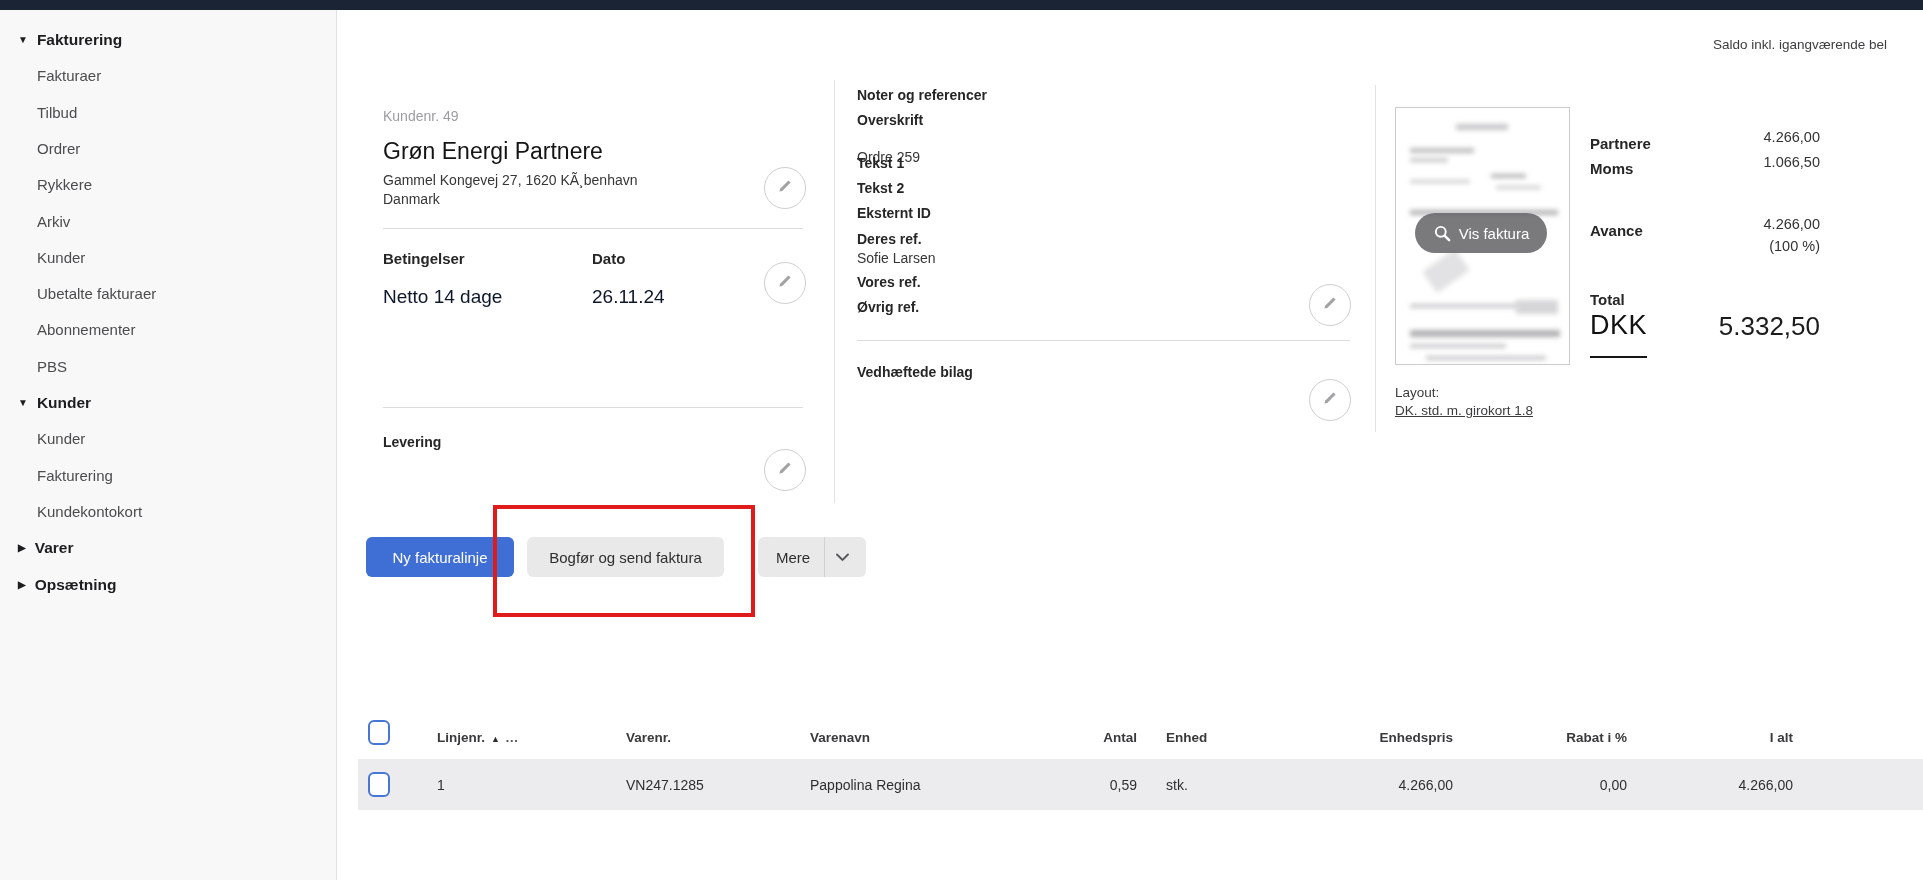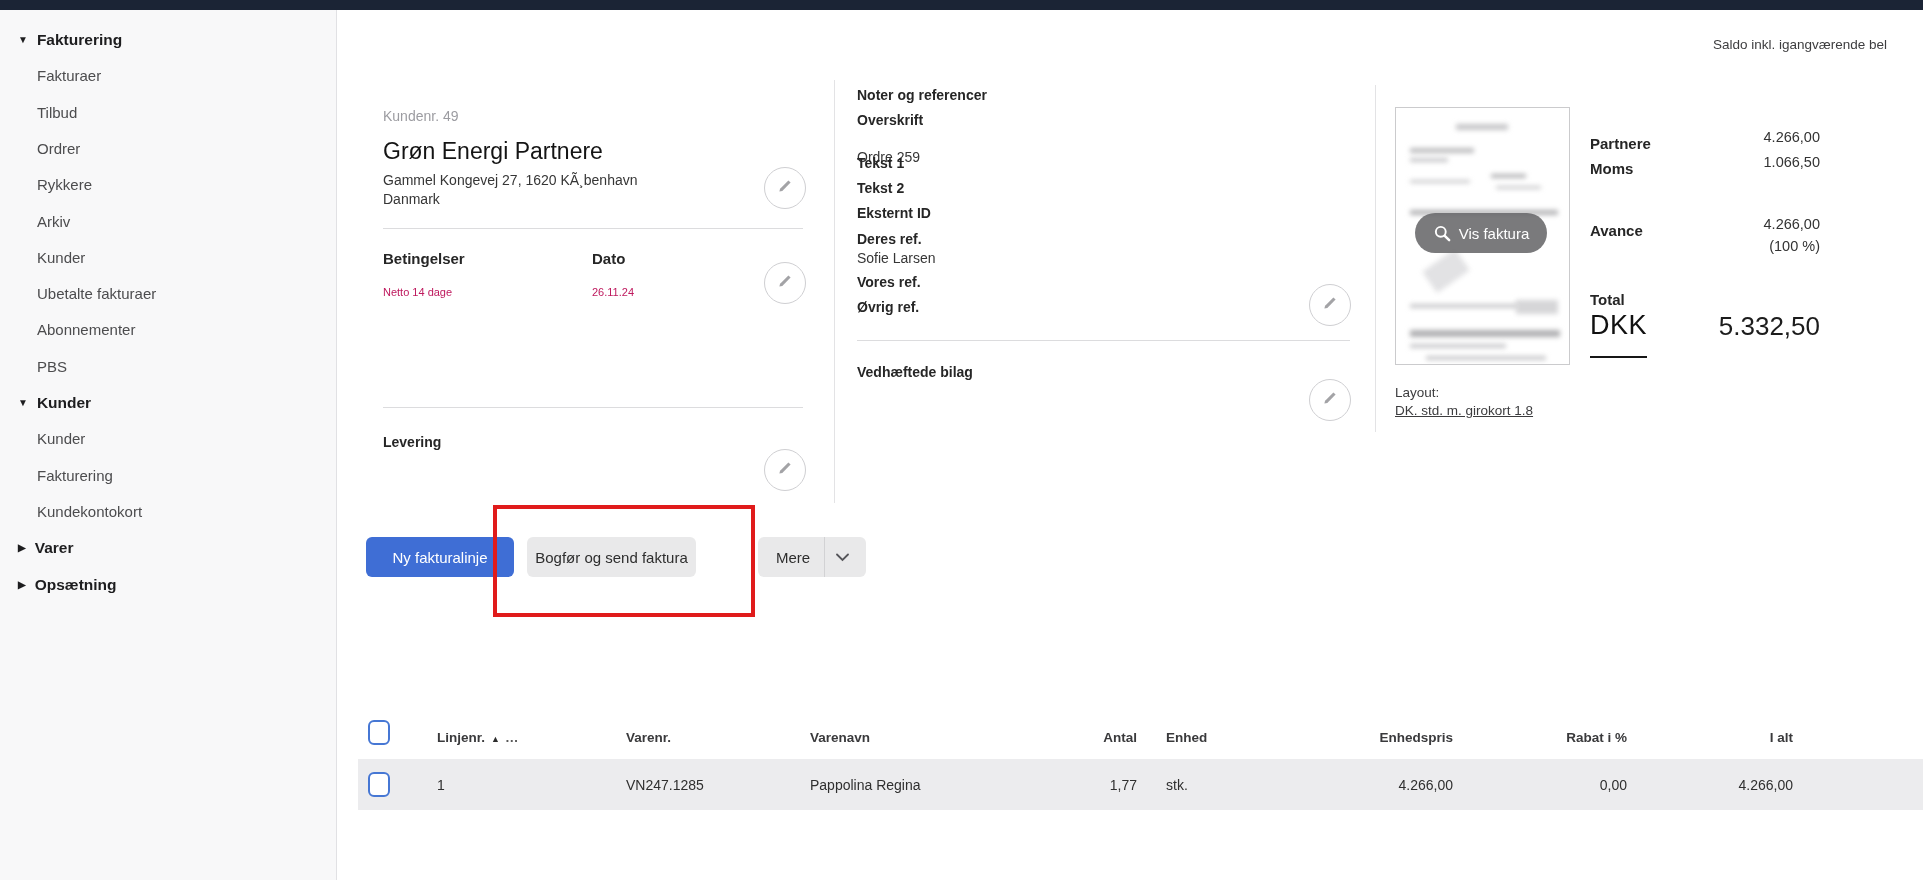--- a/index.html
+++ b/index.html
@@ -15,21 +15,21 @@
   .side-item{position:absolute;left:37px;font-size:15px;color:#4c4c4e;cursor:pointer;white-space:nowrap;}
 
   .page-title{font-size:30px;font-weight:300;color:#3a4049;letter-spacing:.4px;white-space:nowrap;}
   .saldo{font-size:13.5px;color:#3d3d3f;white-space:nowrap;}
 
   .muted{color:#9c9ca1;font-size:14px;}
   .cust-name{font-size:23px;font-weight:normal;color:#141414;white-space:nowrap;}
   .txt{font-size:14px;color:#363636;line-height:19px;}
   .lbl{font-size:14px;font-weight:bold;color:#262626;white-space:nowrap;}
   .lbl15{font-size:15px;font-weight:bold;color:#262626;white-space:nowrap;}
-  .val{font-size:11px;color:#be185d;white-space:nowrap;}
+  .val{font-size:19px;color:#0f172a;white-space:nowrap;}
 
   .hdiv{position:absolute;height:1px;background:#dcdcde;}
   .vdiv{position:absolute;width:1px;background:#e3e3e5;}
 
   .pencil{position:absolute;width:42px;height:42px;border-radius:50%;border:1px solid #cfcfd2;background:#fff;display:flex;align-items:center;justify-content:center;cursor:pointer;}
   .pencil svg{width:20px;height:20px;}
 
   .btn{position:absolute;height:40px;border:none;border-radius:6px;font-size:15px;font-family:inherit;display:flex;align-items:center;justify-content:center;cursor:pointer;white-space:nowrap;}
   .btn-blue{background:var(--accent_blue,#3f6ed5);color:#fff;}
   .btn-gray{background:var(--button_gray,#e9e9ea);color:#2e2e2e;}
@@ -124,21 +124,21 @@
   <div class="hdiv" style="left:383px;top:407px;width:420px"></div>
 
   <div class="abs lbl" style="left:383px;top:434px">Levering</div>
   <div class="pencil" style="left:764px;top:449px">
     <span><svg viewBox="0 0 20 20">
           <path d="M13.4 4.4l2.2 2.2-8.3 8.3-2.9.7.7-2.9z" fill="#a3a3a6"></path>
         </svg></span>
   </div>
 
   <button class="btn btn-blue" style="left:366px;top:537px;width:148px">Ny fakturalinje</button>
-  <button class="btn btn-gray" style="left:527px;top:537px;width:169px">Bogfør og send faktura</button>
+  <button class="btn btn-gray" style="left:527px;top:537px;width:197px">Bogfør og send faktura</button>
   <div class="btn btn-gray" style="left:758px;top:537px;width:108px;justify-content:flex-start;padding-left:18px">
     <span>Mere</span>
     <span class="more-sep"></span>
     <span class="more-chev" style="width:34px">
       <svg width="13" height="9" viewBox="0 0 13 9">
           <polyline points="1,1.5 6.5,7 12,1.5" fill="none" stroke="#55555a" stroke-width="1.8" stroke-linecap="round"></polyline>
         </svg>
     </span>
   </div>
 
@@ -217,20 +217,20 @@
   <div class="th" style="left:1166px;top:730px">Enhed</div>
   <div class="th r" style="left:1300px;top:730px;width:153px">Enhedspris</div>
   <div class="th r" style="left:1470px;top:730px;width:157px">Rabat i %</div>
   <div class="th r" style="left:1633px;top:730px;width:160px">I alt</div>
 
   <div class="rowbg">
     <div class="cb" style="left:10px;top:13px"></div>
     <div class="td" style="left:79px;top:18px">1</div>
     <div class="td" style="left:268px;top:18px">VN247.1285</div>
     <div class="td" style="left:452px;top:18px">Pappolina Regina</div>
-    <div class="td r" style="left:664px;top:18px;width:115px">1,77</div>
+    <div class="td r" style="left:664px;top:18px;width:115px">0,59</div>
     <div class="td" style="left:808px;top:18px">stk.</div>
     <div class="td r" style="left:942px;top:18px;width:153px">4.266,00</div>
     <div class="td r" style="left:1112px;top:18px;width:157px">0,00</div>
     <div class="td r" style="left:1275px;top:18px;width:160px">4.266,00</div>
   </div>
 
 </div>
 
 </body></html>

